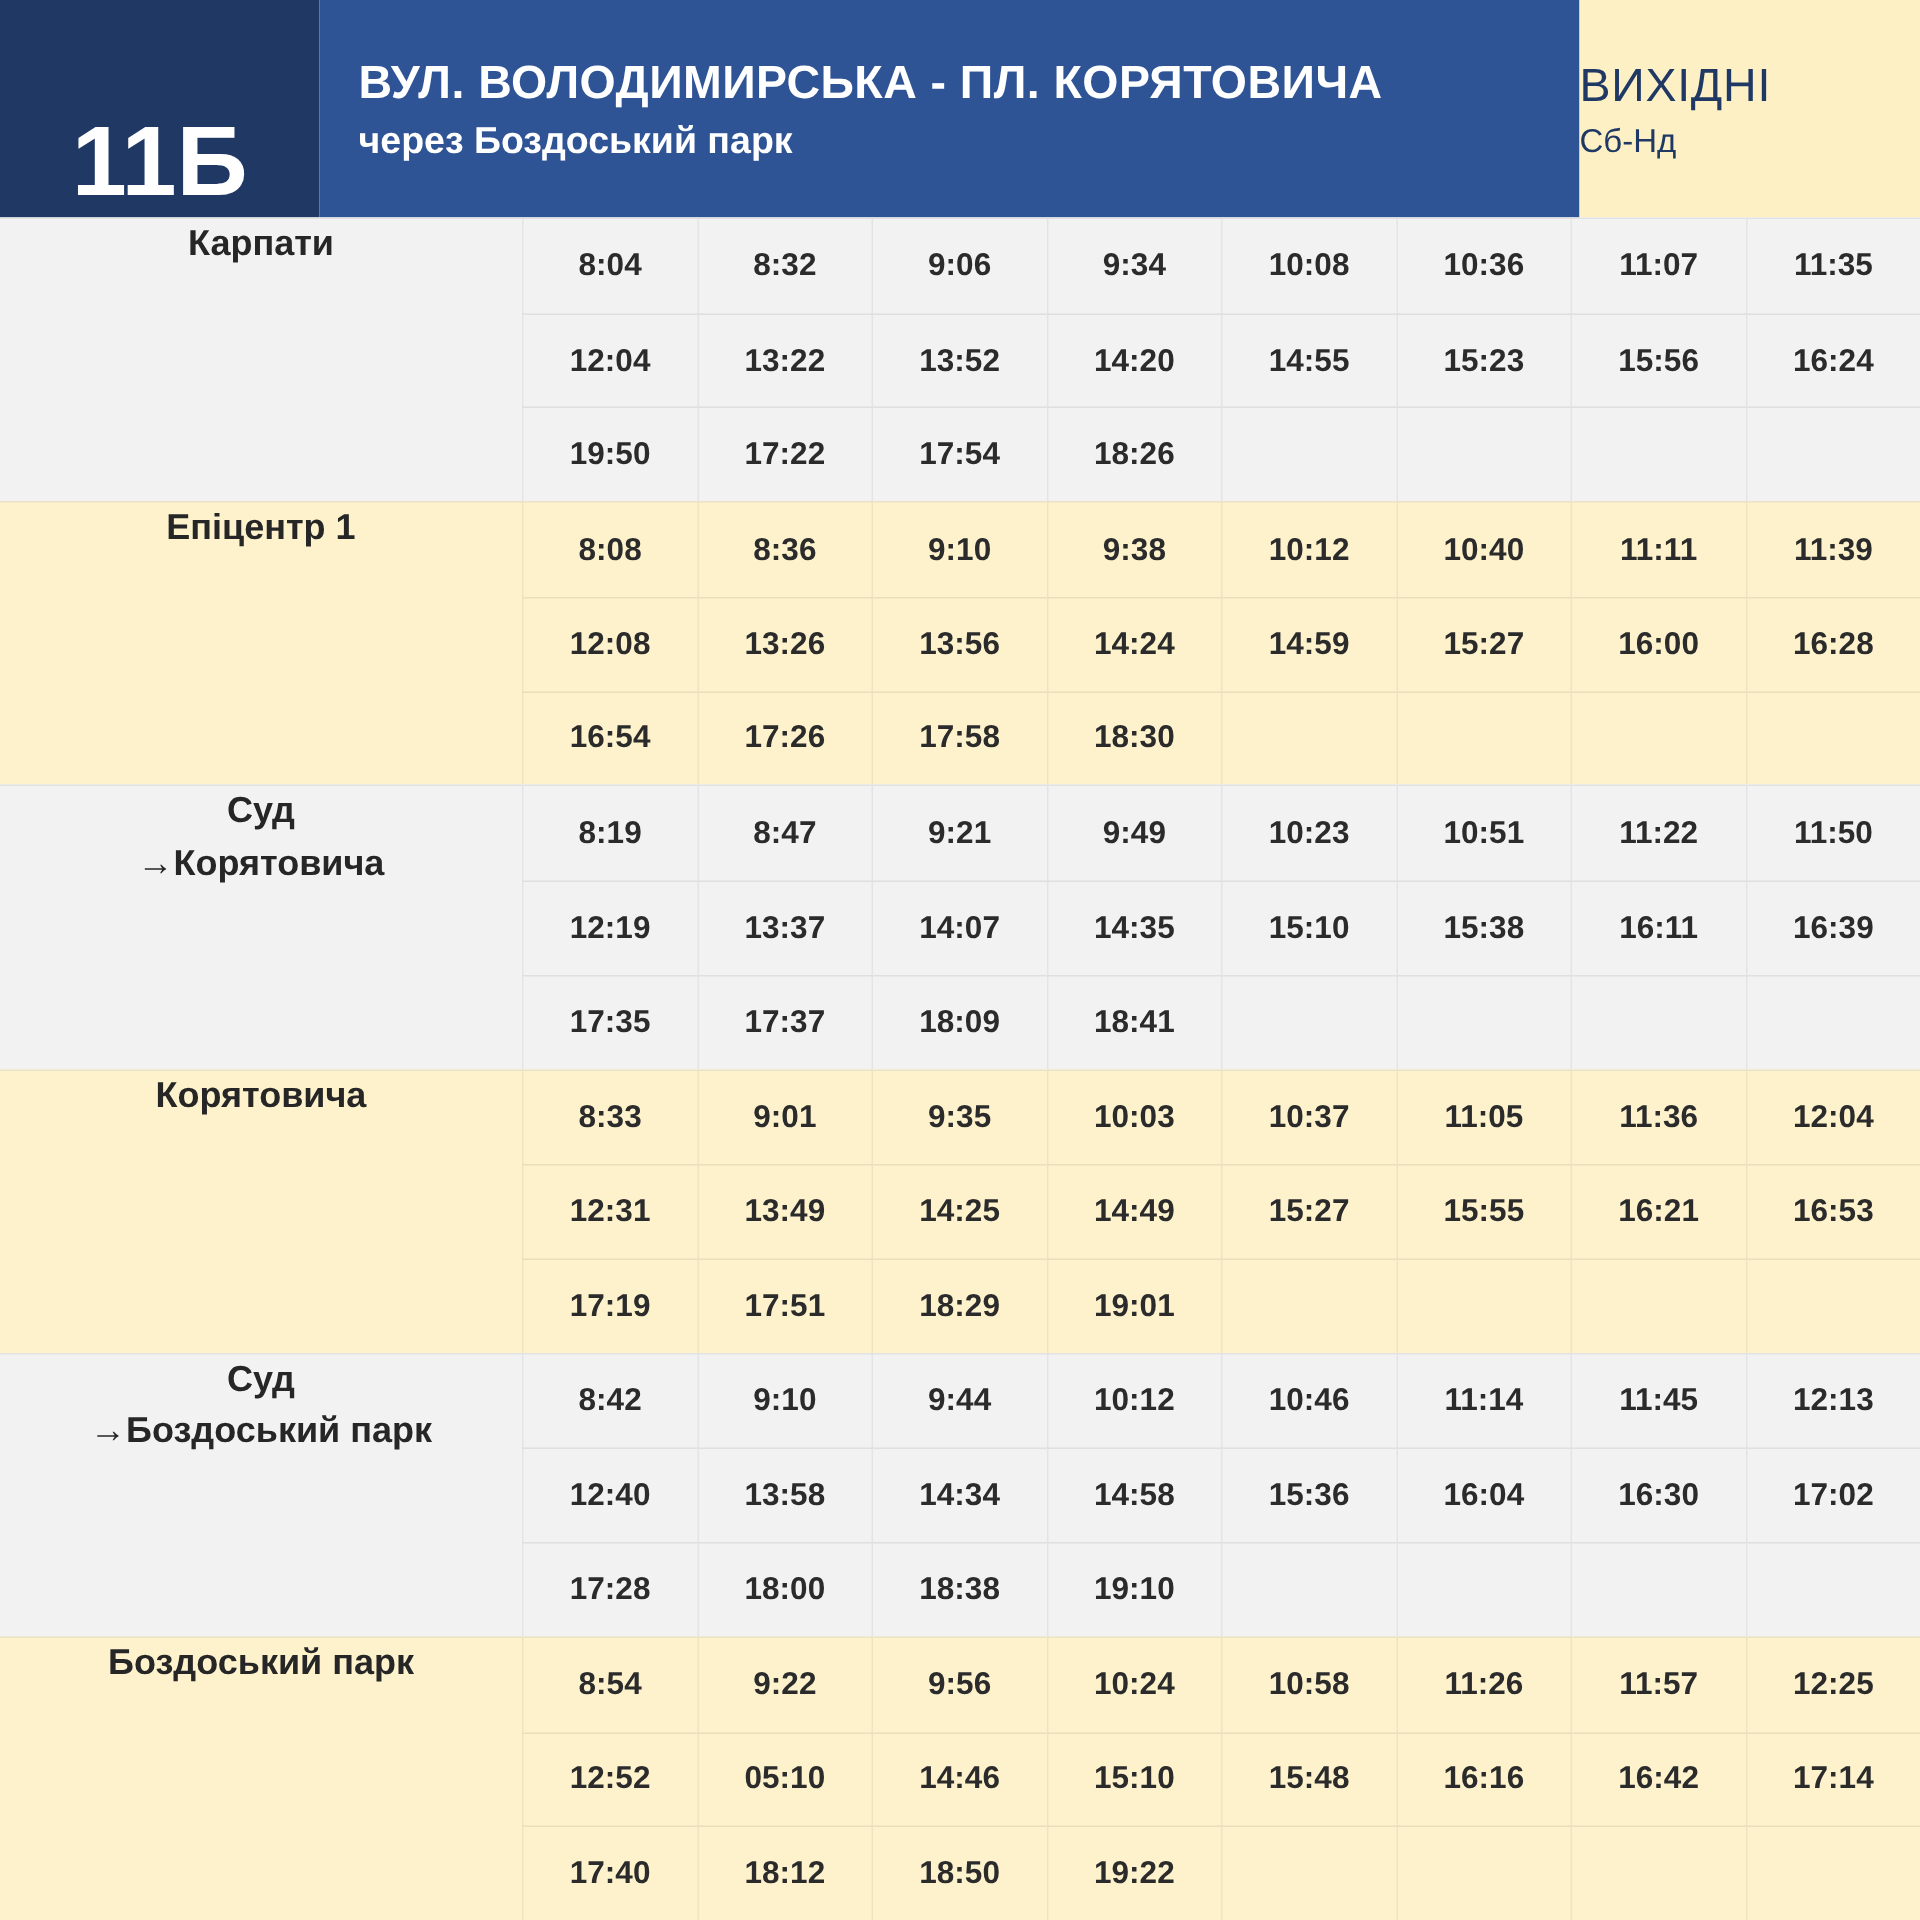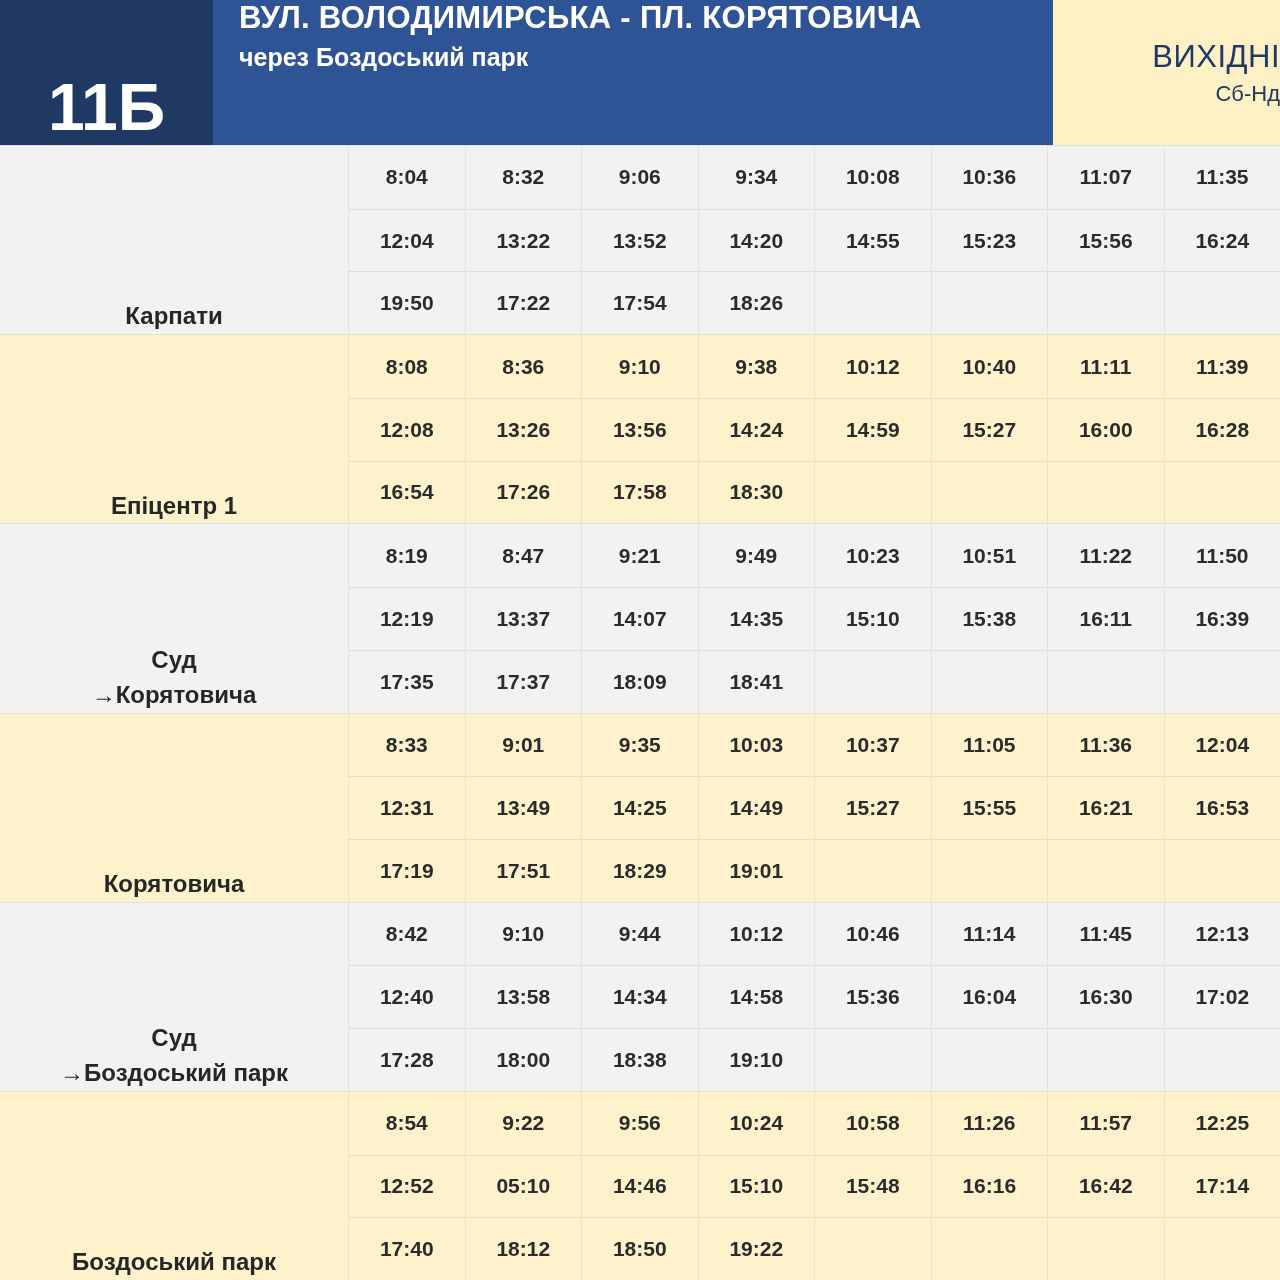--- a/index.html
+++ b/index.html
@@ -33,41 +33,41 @@
     justify-content: center;
     font-size: 66px;
     font-weight: bold;
   }
   .route-info {
     flex: 1;
     background: #2f5496;
     color: #ffffff;
     display: flex;
     flex-direction: column;
-    justify-content: flex-start;
+    justify-content: center;
     padding-left: 26px;
   }
   .route-title {
     font-size: 31px;
     font-weight: bold;
     letter-spacing: 0.3px;
   }
   .route-subtitle {
     font-size: 25px;
     font-weight: bold;
     margin-top: 7px;
   }
   .days-box {
     width: 227px;
     flex: 0 0 227px;
     background: #fdf0c5;
     color: #1f3864;
     display: flex;
     flex-direction: column;
-    align-items: flex-end;
+    align-items: flex-start;
     justify-content: center;
   }
   .days-title {
     font-size: 31px;
     letter-spacing: 0.5px;
   }
   .days-sub {
     font-size: 22px;
     margin-top: 6px;
   }
@@ -83,21 +83,21 @@
     border-top: 1px solid #e2e2e2;
   }
   .band.gray   { background: #f2f2f2; }
   .band.yellow { background: #fdf2cc; border-top-color: #eae2c6; }
   .stop-label {
     width: 348px;
     flex: 0 0 348px;
     display: flex;
     flex-direction: column;
     align-items: center;
-    justify-content: flex-end;
+    justify-content: flex-start;
     font-weight: bold;
     font-size: 24px;
     color: #262626;
     line-height: 1.45;
     text-align: center;
   }
   .times-grid {
     flex: 1;
     display: grid;
     grid-template-columns: repeat(8, 1fr);

